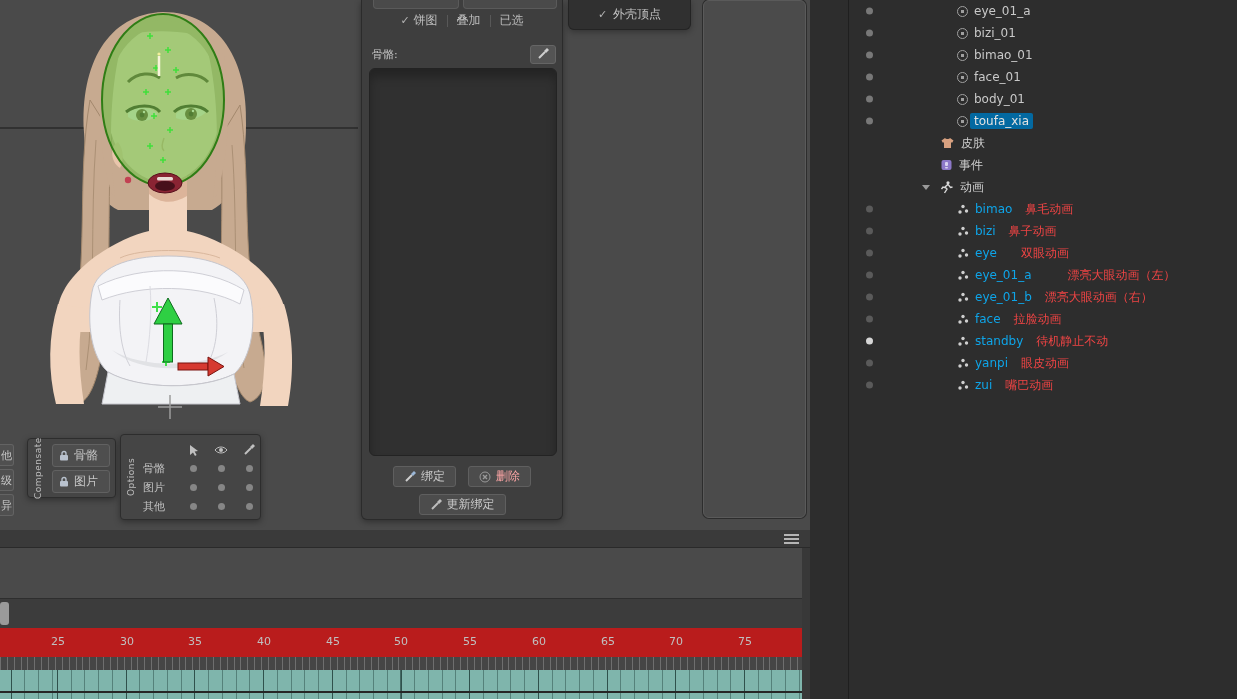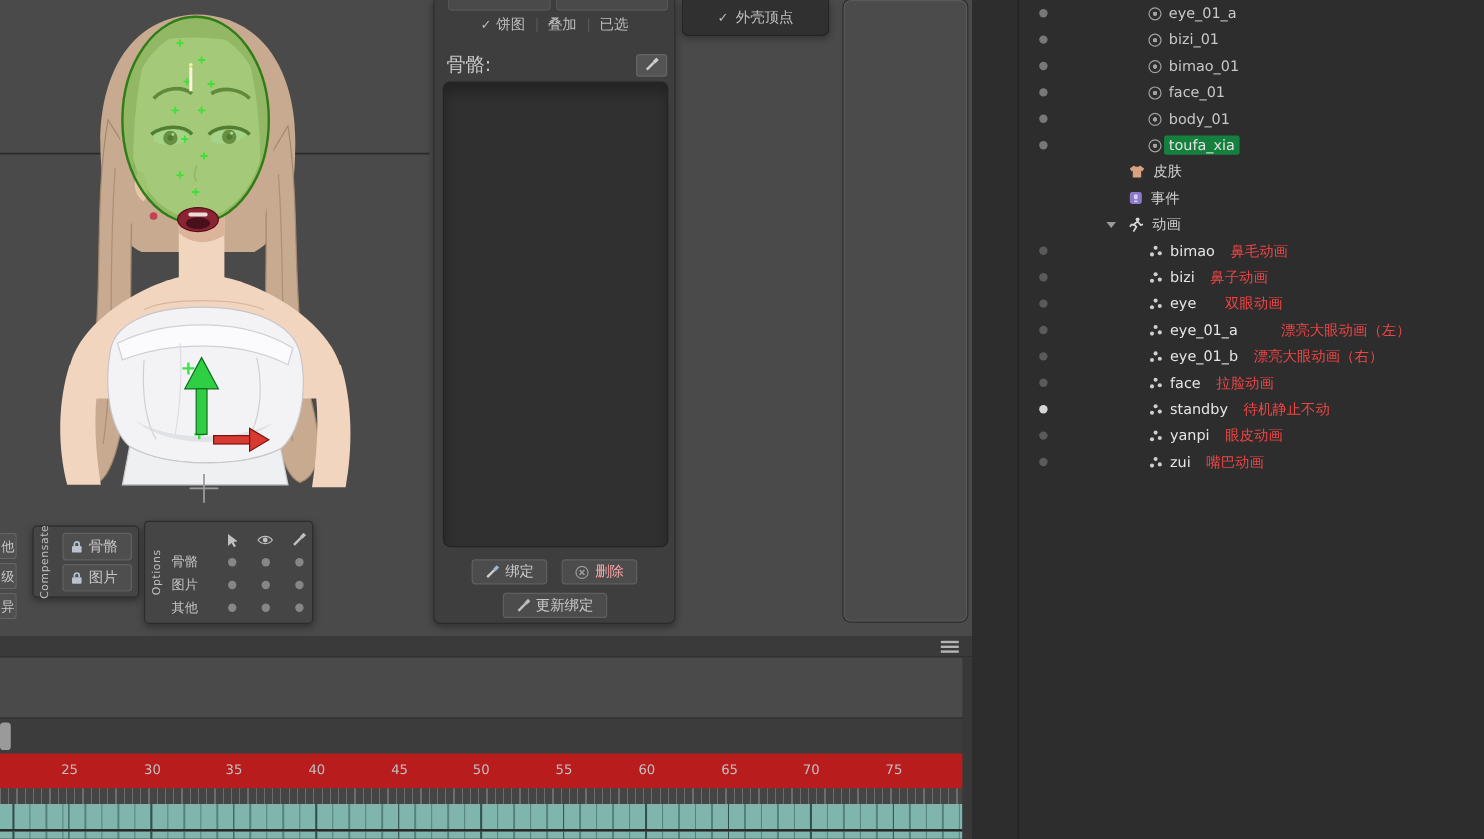--- a/index.html
+++ b/index.html
@@ -16,21 +16,21 @@
     background:#3e3e3e; border:1px solid #2b2b2b; border-top:none; border-radius:0 0 6px 6px;
     box-shadow:0 2px 6px rgba(0,0,0,.35); }
   .cutbtn { position:absolute; top:0; height:9px; background:#4a4a4a; border:1px solid #5a5a5a;
     border-top:none; border-radius:0 0 4px 4px; }
   .toggle-row { position:absolute; top:11px; left:6px; right:6px; height:19px; display:flex;
     align-items:center; justify-content:center; gap:9px; color:#bdbdbd; font-size:12px; }
   .toggle-item { display:inline-flex; align-items:center; gap:4px; cursor:default; }
   .toggle-check { color:#b5b5b5; font-size:11px; min-width:8px; }
   .vsep { width:1px; height:12px; background:#585858; }
   .bones-row { position:absolute; top:44px; left:10px; right:6px; height:20px; display:flex;
-    align-items:center; color:#c6c6c6; font-size:16px; }
+    align-items:center; color:#c6c6c6; font-size:11px; }
   .tool-btn { margin-left:auto; width:26px; height:19px; background:#545454; border:1px solid #656565;
     border-radius:3px; display:flex; align-items:center; justify-content:center; }
   .bone-list { position:absolute; left:7px; top:68px; width:188px; height:388px; background:#303030;
     border:1px solid #232323; border-radius:6px; box-shadow:inset 0 8px 10px rgba(0,0,0,.25); }
   .bind-row { position:absolute; top:466px; left:0; right:0; display:flex; justify-content:center; gap:12px; }
   .update-row { position:absolute; top:494px; left:0; right:0; display:flex; justify-content:center; }
   .btn { display:inline-flex; align-items:center; gap:5px; background:#4c4c4c; border:1px solid #5f5f5f;
     border-radius:3px; color:#c9c9c9; font-size:12px; padding:0 10px; height:21px; }
   .btn.dim { color:#fca5a5; }
 
@@ -97,22 +97,22 @@
     border-radius:50%; background:#787878; }
   .vis-dot.dim { background:#5a5a5a; }
   .vis-dot.active { background:#d6d6d6; }
   .trow.attachment { padding-left:108px; gap:6px; }
   .trow.section { padding-left:92px; gap:7px; color:#cfcfcf; }
   .trow.anim { padding-left:108px; gap:6px; }
   .tri { position:absolute; left:73px; top:9px; width:0; height:0; border-left:4.5px solid transparent;
     border-right:4.5px solid transparent; border-top:5.5px solid #9a9a9a; }
   .icon-attach { width:11px; height:11px; border:1px solid #a0a0a0; border-radius:50%; flex:none;
     background:radial-gradient(circle,#a0a0a0 0 1.7px,transparent 2px); }
-  .sel-bg { background:#15803d; border-radius:2px; padding:1px 4px; margin-left:-4px; color:#e2e2e2; }
-  .aname { color:#e5e5e5; }
+  .sel-bg { background:#0369a1; border-radius:2px; padding:1px 4px; margin-left:-4px; color:#e2e2e2; }
+  .aname { color:#0ea5e9; }
   .anim.current .aname { }
   .anote { color:#ef4444; margin-left:7px; }
   svg.mini { flex:none; display:block; }
 </style>
 </head>
 <body>
 
 <div class="app">
 
   <div class="left-region">

